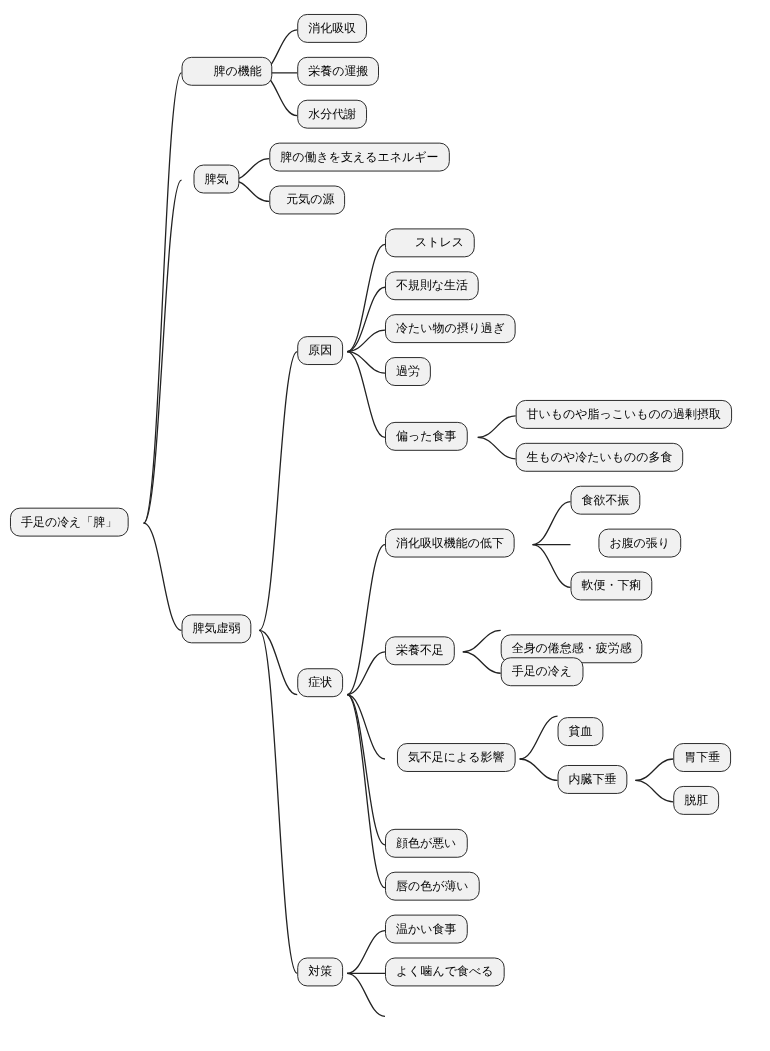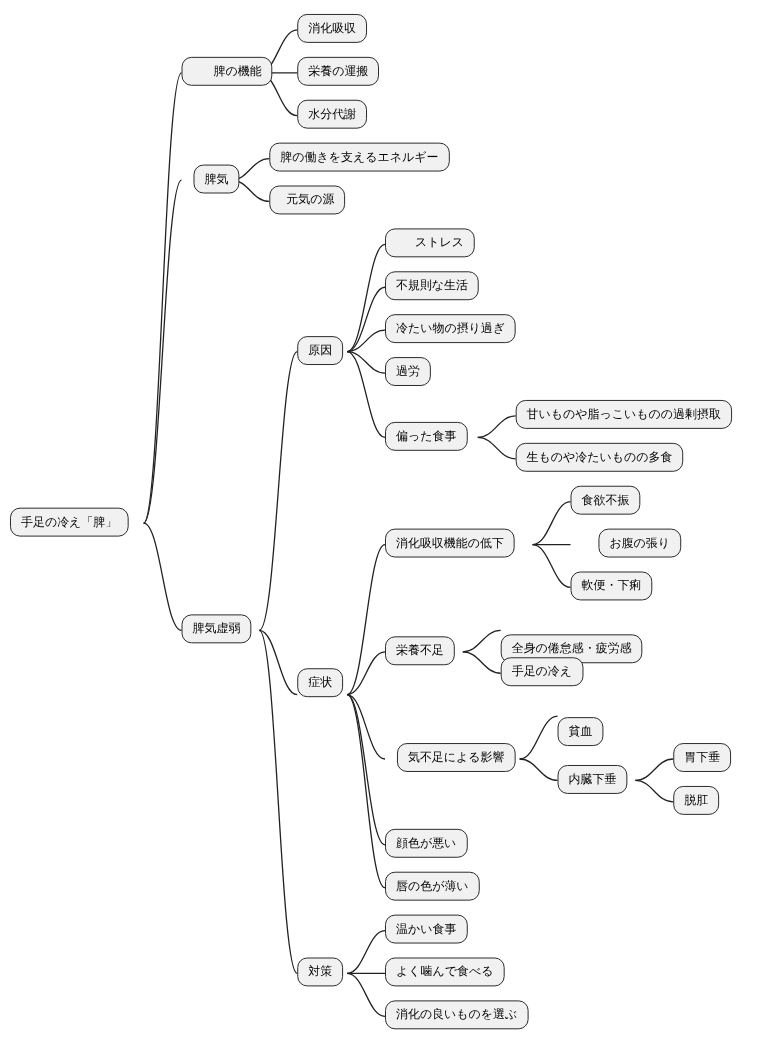--- a/index.html
+++ b/index.html
@@ -110,14 +110,13 @@
     <div class="node" style="left: 386px; top: 745px; margin-left: 12px;">気不足による影響</div>
     <div class="node" style="left: 559px; top: 702px; margin-top: 17px;">貧血</div>
     <div class="node" style="left: 559px; top: 766.5px;">内臓下垂</div>
     <div class="node" style="left: 675px; top: 745px;">胃下垂</div>
     <div class="node" style="left: 675px; top: 788px;">脱肛</div>
     <div class="node" style="left: 386px; top: 831px;">顔色が悪い</div>
     <div class="node" style="left: 386px; top: 874px;">唇の色が薄い</div>
     <div class="node" style="left: 298px; top: 960px;">対策</div>
     <div class="node" style="left: 386px; top: 917px;">温かい食事</div>
     <div class="node" style="left: 386px; top: 960px;">よく噛んで食べる</div>
-    <div class="node" style="left: 386px; top: 1003px;">消化の良いものを選ぶ</div>
   </div>
 
 </body></html>

